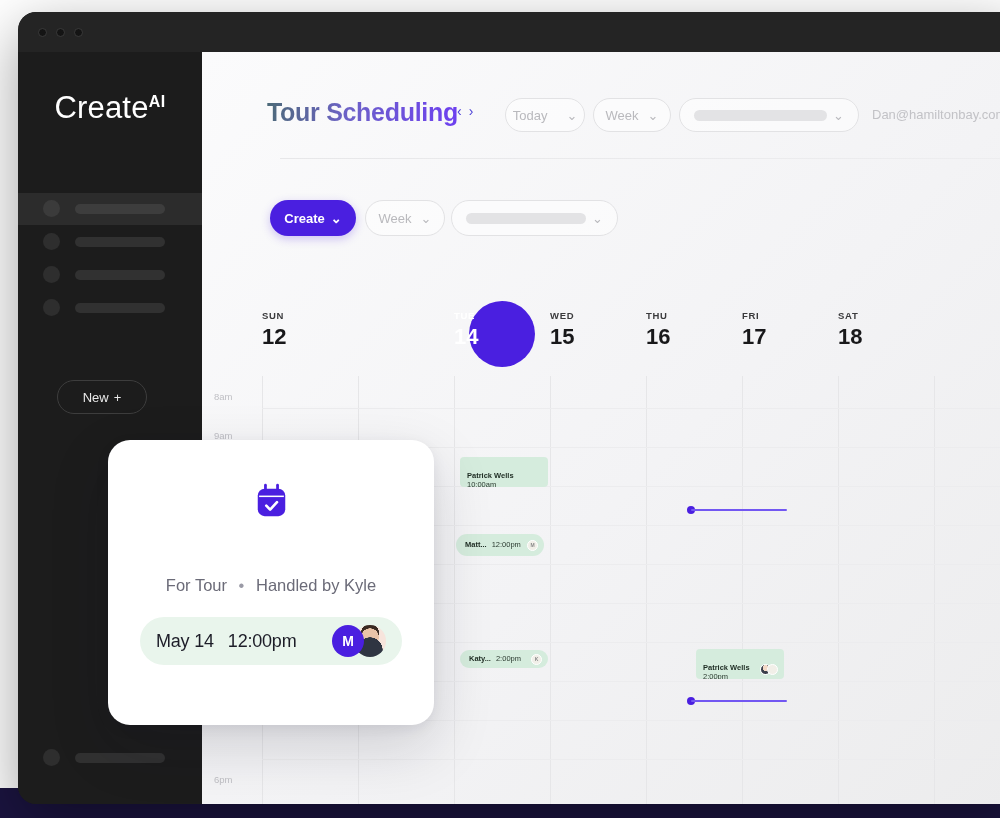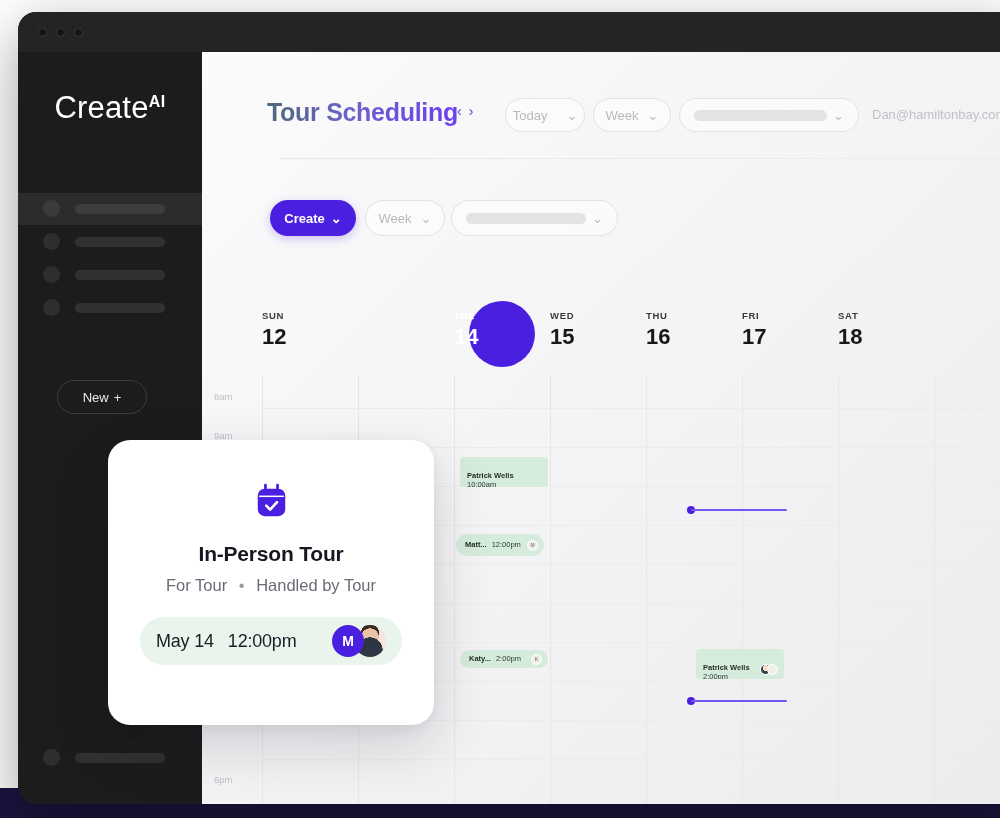--- a/index.html
+++ b/index.html
@@ -526,26 +526,25 @@
 
   <div id="tour-card">
     <svg id="tour-icon" viewBox="0 0 24 26">
       <rect x="2" y="4" width="20" height="20" rx="5" fill="#4a1fe0"></rect>
       <rect x="6.6" y="0.5" width="2" height="5.5" rx="1" fill="#4a1fe0"></rect>
       <rect x="15.4" y="0.5" width="2" height="5.5" rx="1" fill="#4a1fe0"></rect>
       <path d="M3 9.6h18" stroke="#ffffff" stroke-width="1.1"></path>
       <path d="M8.2 16.4l2.8 2.9 5-5.4" stroke="#ffffff" stroke-width="1.9" fill="none" stroke-linecap="round" stroke-linejoin="round"></path>
     </svg>
 
-    <div id="tour-title">In-Person Tour</div>
 
     <div id="tour-subtitle">
       <span>For Tour</span>
       <span class="sep">•</span>
-      <span>Handled by Tour</span>
+      <span>Handled by Kyle</span>
     </div>
 
     <div id="tour-slot">
       <span id="tour-date">May 14</span>
       <span id="tour-time">12:00pm</span>
       <span id="tour-avatars">
         <span class="big-avatar initial">M</span>
         <span class="big-avatar photo"></span>
       </span>
     </div>

